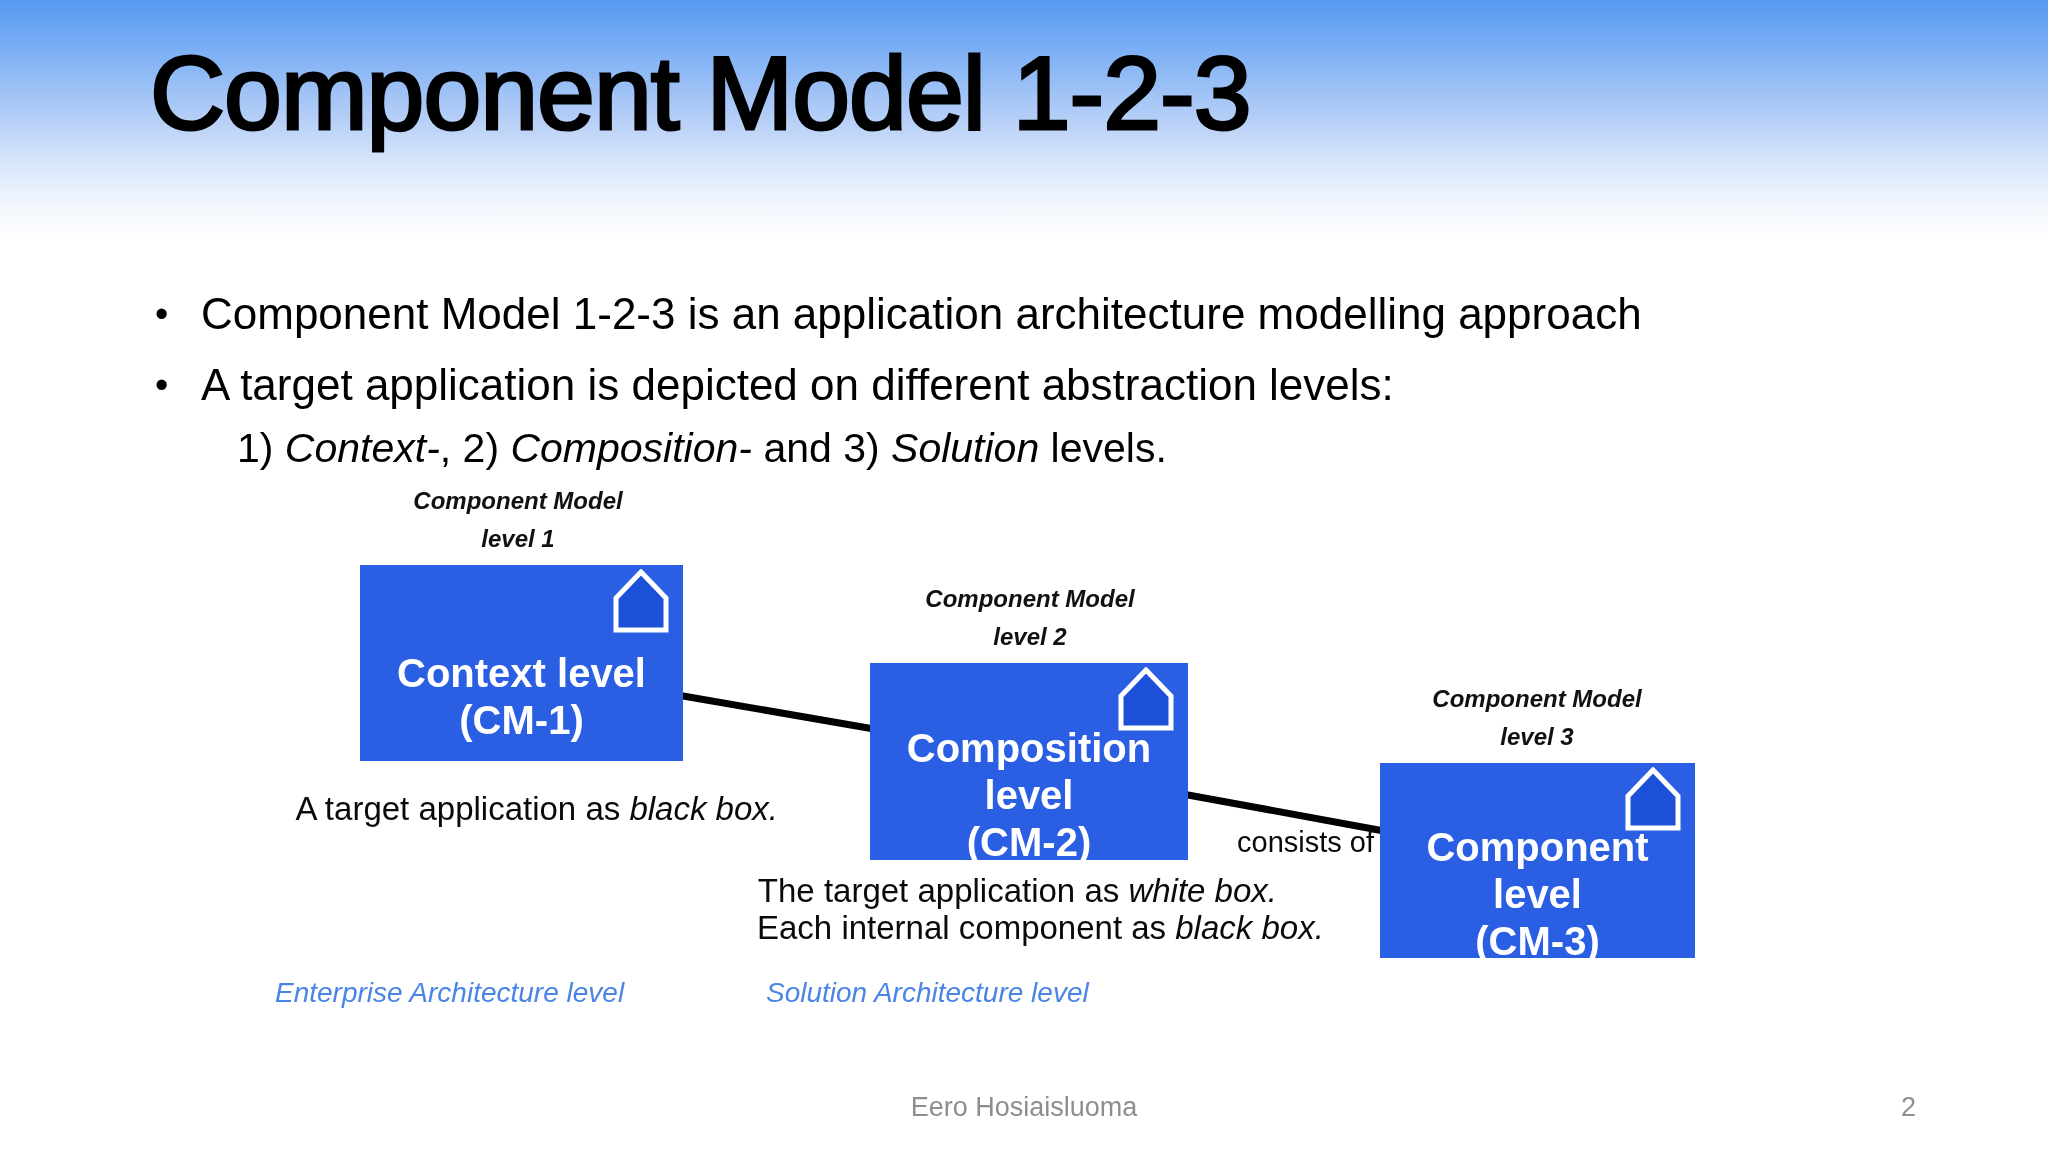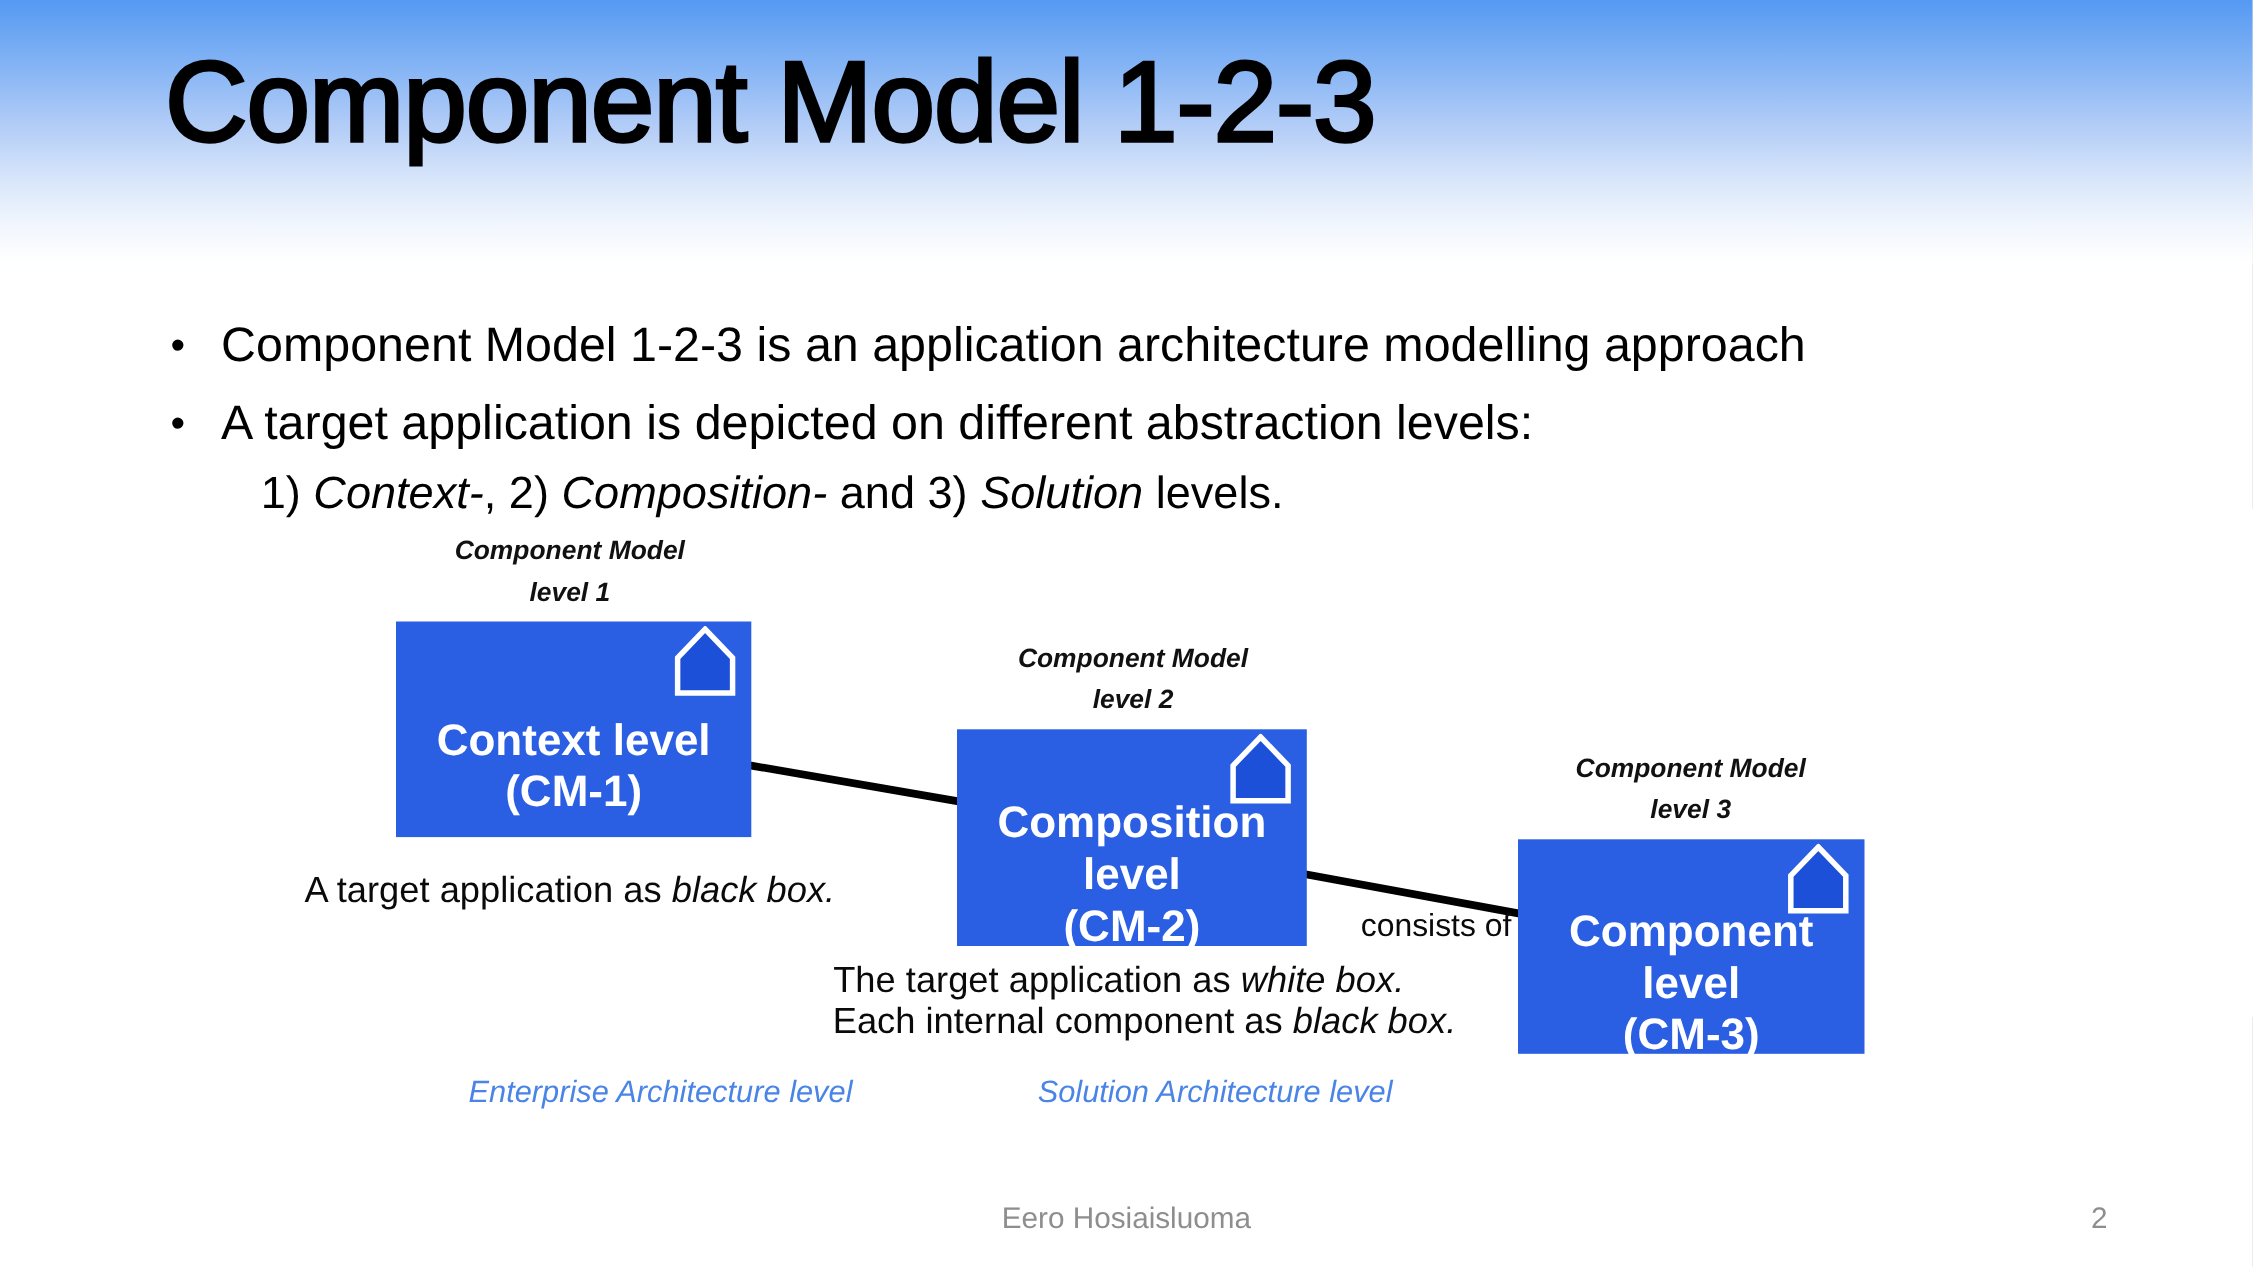--- a/index.html
+++ b/index.html
@@ -40,25 +40,25 @@
   }
   .cm-box{
     position:absolute;
     background:var(--box-fill,#2b5fe3);
     display:flex;flex-direction:column;align-items:center;justify-content:center;
     color:#fff;font-weight:bold;font-size:40px;line-height:47px;text-align:center;
   }
   .cm-box .box-text{margin-top:68px;}
   .home-icon{position:absolute;top:4px;right:14px;}
   .caption{
-    position:absolute;width:520px;text-align:center;
+    position:absolute;width:520px;text-align:right;
     font-size:33px;line-height:37px;color:#0a0a0a;white-space:nowrap;
   }
   .arch-label{
-    position:absolute;width:500px;text-align:right;
+    position:absolute;width:500px;text-align:left;
     font-size:28px;font-style:italic;
     color:var(--arch-label,#4a85e6);
     white-space:nowrap;
   }
   .connector-label{
     position:absolute;left:1124px;top:826px;width:250px;
     text-align:right;font-size:29px;color:#0a0a0a;white-space:nowrap;
   }
   .connector-layer{position:absolute;left:0;top:0;pointer-events:none;}
   .connector-layer line{stroke:var(--connector,#000);stroke-width:7;stroke-linecap:round;}

